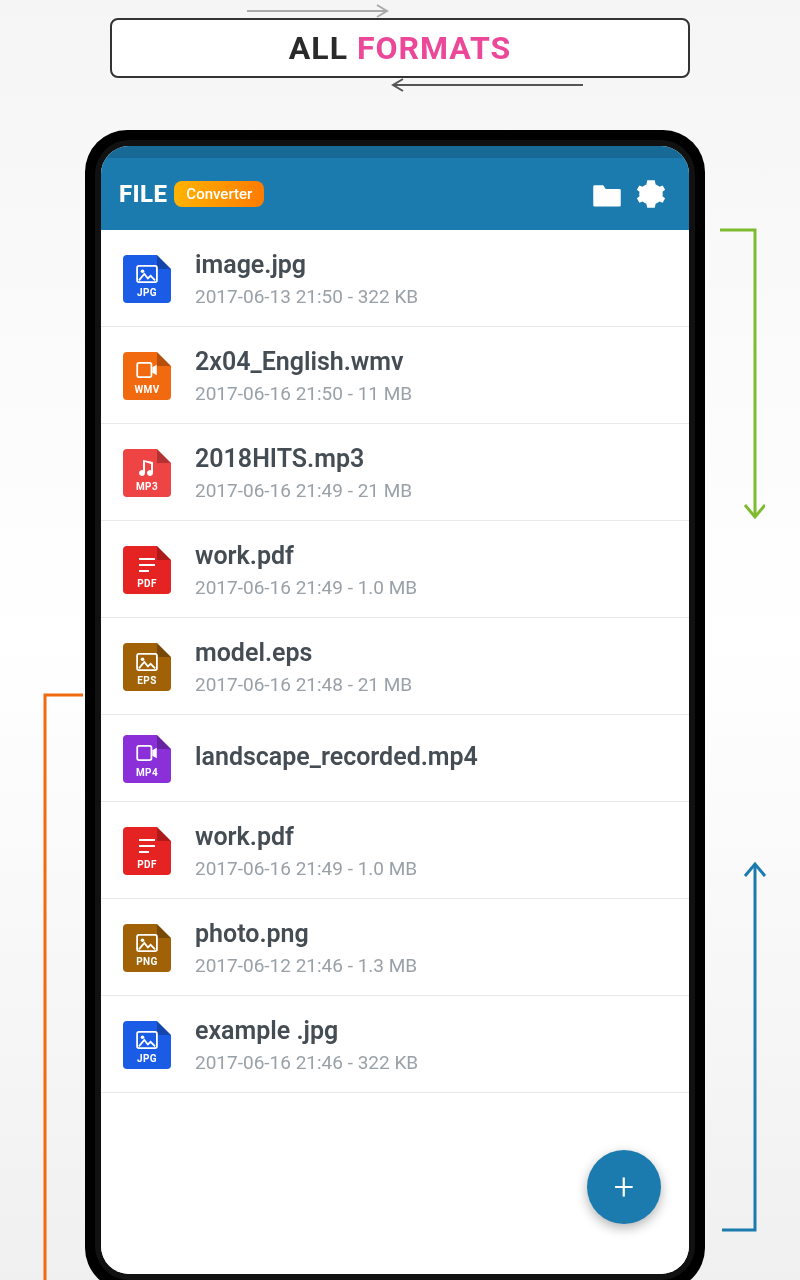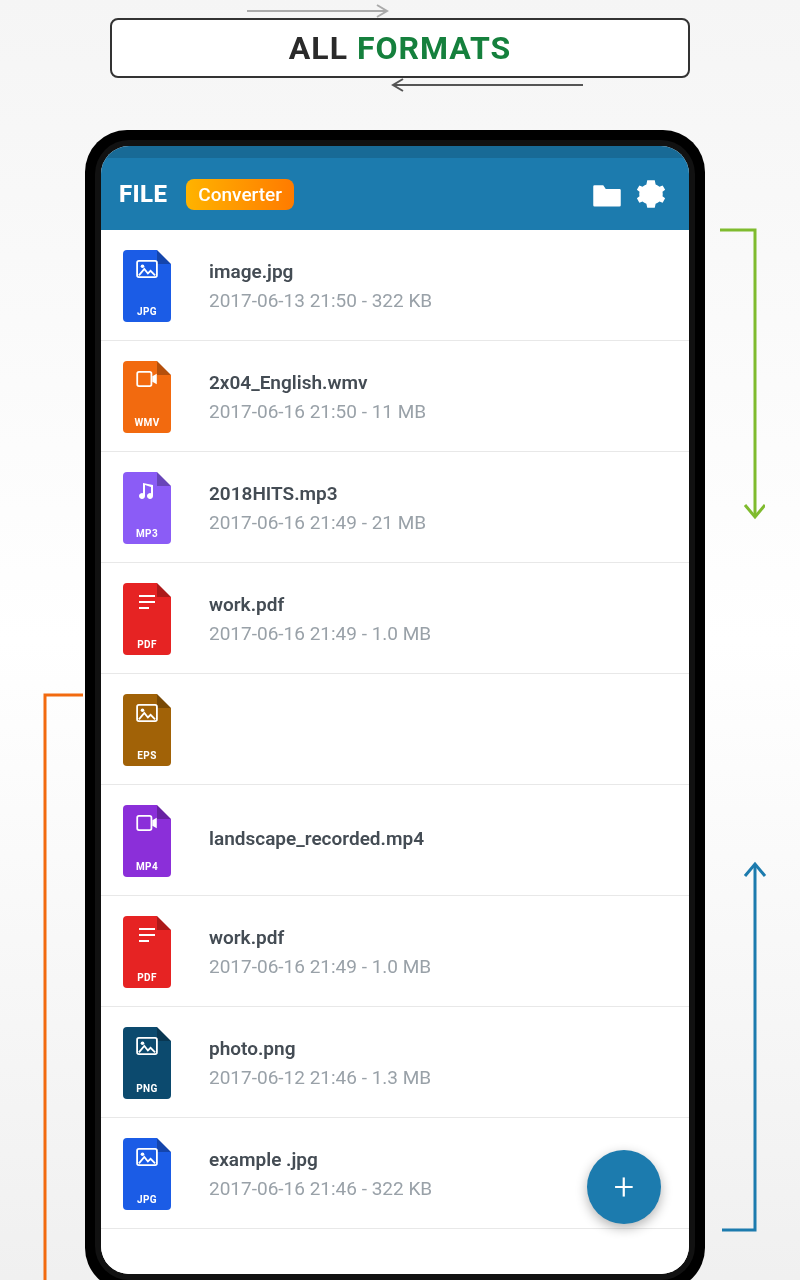--- a/index.html
+++ b/index.html
@@ -22,21 +22,21 @@
   justify-content: center;
   background: #fff;
   position: relative;
 }
 .banner-text {
   font-size: 32px;
   font-weight: 700;
   letter-spacing: 1px;
 }
 .banner-text .bold { color: #2a2a2a; }
-.banner-text .light { color: #15803d; }
+.banner-text .light { color: #ec4899; }
 .arrow-top {
   position: absolute;
   top: -16px;
   left: 135px;
   width: 150px;
   height: 14px;
 }
 .arrow-bottom {
   position: absolute;
   bottom: -16px;
@@ -79,35 +79,35 @@
 .appbar {
   background: #1c7bae;
   height: 72px;
   display: flex;
   align-items: center;
   padding: 0 16px 0 18px;
 }
 .app-title {
   display: flex;
   align-items: center;
-  gap: 19px;
+  gap: 7px;
   flex: 1;
 }
 .app-title-file {
   color: #fff;
   font-size: 24px;
   font-weight: 800;
   letter-spacing: 0.4px;
 }
 .app-title-badge {
   background: linear-gradient(90deg, #ffb300 0%, #ff7b00 100%);
   color: #fff;
   padding: 4px 12px;
   border-radius: 8px;
-  font-size: 19px;
+  font-size: 15px;
   font-weight: 500;
 }
 .appbar-icon {
   color: #fff;
   width: 44px;
   height: 44px;
   display: flex;
   align-items: center;
   justify-content: center;
   cursor: pointer;
@@ -120,23 +120,23 @@
 }
 .row {
   display: flex;
   align-items: center;
   padding: 20px 18px 18px 22px;
   border-bottom: 1px solid #e8e8e8;
   cursor: pointer;
 }
 .file-icon {
   width: 48px;
-  height: 72px;
+  height: 48px;
   border-radius: 4px;
-  margin-right: 38px;
+  margin-right: 24px;
   position: relative;
   flex-shrink: 0;
 }
 .file-icon::before {
   content: "";
   position: absolute;
   top: 0; right: 0;
   width: 0; height: 0;
   border-top: 14px solid #fff;
   border-left: 14px solid rgba(0,0,0,0.25);
@@ -153,21 +153,21 @@
   bottom: 5px;
   left: 0; right: 0;
   text-align: center;
   color: #fff;
   font-size: 10px;
   font-weight: 700;
   letter-spacing: 0.4px;
 }
 .file-info { flex: 1; }
 .file-name {
-  font-size: 19px;
+  font-size: 25px;
   font-weight: 600;
   color: #444c54;
   margin-bottom: 6px;
 }
 .file-meta {
   font-size: 19px;
   color: #99a1a8;
 }
 
 .fab {
@@ -268,21 +268,21 @@
                   <path d="M18 6l5-3v12l-5-3z" fill="#fff"></path>
                 </svg></div>
               <div class="file-icon-ext">WMV</div>
             </div>
             <div class="file-info">
               <div class="file-name">2x04_English.wmv</div>
               <div class="file-meta">2017-06-16 21:50 - 11 MB</div>
             </div>
           </div>
           <div class="row">
-            <div class="file-icon" style="background: #8b5cf6;">
+            <div class="file-icon" style="background: #ef4444;">
               <div class="file-icon-glyph"><svg width="18" height="20" viewBox="0 0 18 20">
                   <path d="M7 3v11a3 3 0 1 1-2-2.8V1l10 2v11a3 3 0 1 1-2-2.8V5L7 3z" fill="#fff"></path>
                 </svg></div>
               <div class="file-icon-ext">MP3</div>
             </div>
             <div class="file-info">
               <div class="file-name">2018HITS.mp3</div>
               <div class="file-meta">2017-06-16 21:49 - 21 MB</div>
             </div>
           </div>
@@ -302,20 +302,24 @@
           </div>
           <div class="row">
             <div class="file-icon" style="background: #a16207;">
               <div class="file-icon-glyph"><svg width="22" height="18" viewBox="0 0 24 20">
                   <rect x="1" y="1" width="22" height="18" rx="2" fill="none" stroke="#fff" stroke-width="2"></rect>
                   <circle cx="7" cy="7" r="2" fill="#fff"></circle>
                   <path d="M3 17l6-7 4 5 3-3 5 5" fill="none" stroke="#fff" stroke-width="2"></path>
                 </svg></div>
               <div class="file-icon-ext">EPS</div>
             </div>
+            <div class="file-info">
+              <div class="file-name">model.eps</div>
+              <div class="file-meta">2017-06-16 21:48 - 21 MB</div>
+            </div>
           </div>
           <div class="row">
             <div class="file-icon" style="background: rgb(139, 47, 217);">
               <div class="file-icon-glyph"><svg width="22" height="16" viewBox="0 0 24 18">
                   <rect x="1" y="1" width="16" height="16" rx="2" fill="none" stroke="#fff" stroke-width="2"></rect>
                   <path d="M18 6l5-3v12l-5-3z" fill="#fff"></path>
                 </svg></div>
               <div class="file-icon-ext">MP4</div>
             </div>
             <div class="file-info">
@@ -330,21 +334,21 @@
                   <line x1="2" y1="15" x2="12" y2="15" stroke="#fff" stroke-width="2"></line>
                 </svg></div>
               <div class="file-icon-ext">PDF</div>
             </div>
             <div class="file-info">
               <div class="file-name">work.pdf</div>
               <div class="file-meta">2017-06-16 21:49 - 1.0 MB</div>
             </div>
           </div>
           <div class="row">
-            <div class="file-icon" style="background: #0c4a6e;">
+            <div class="file-icon" style="background: #a16207;">
               <div class="file-icon-glyph"><svg width="22" height="18" viewBox="0 0 24 20">
                   <rect x="1" y="1" width="22" height="18" rx="2" fill="none" stroke="#fff" stroke-width="2"></rect>
                   <circle cx="7" cy="7" r="2" fill="#fff"></circle>
                   <path d="M3 17l6-7 4 5 3-3 5 5" fill="none" stroke="#fff" stroke-width="2"></path>
                 </svg></div>
               <div class="file-icon-ext">PNG</div>
             </div>
             <div class="file-info">
               <div class="file-name">photo.png</div>
               <div class="file-meta">2017-06-12 21:46 - 1.3 MB</div>

